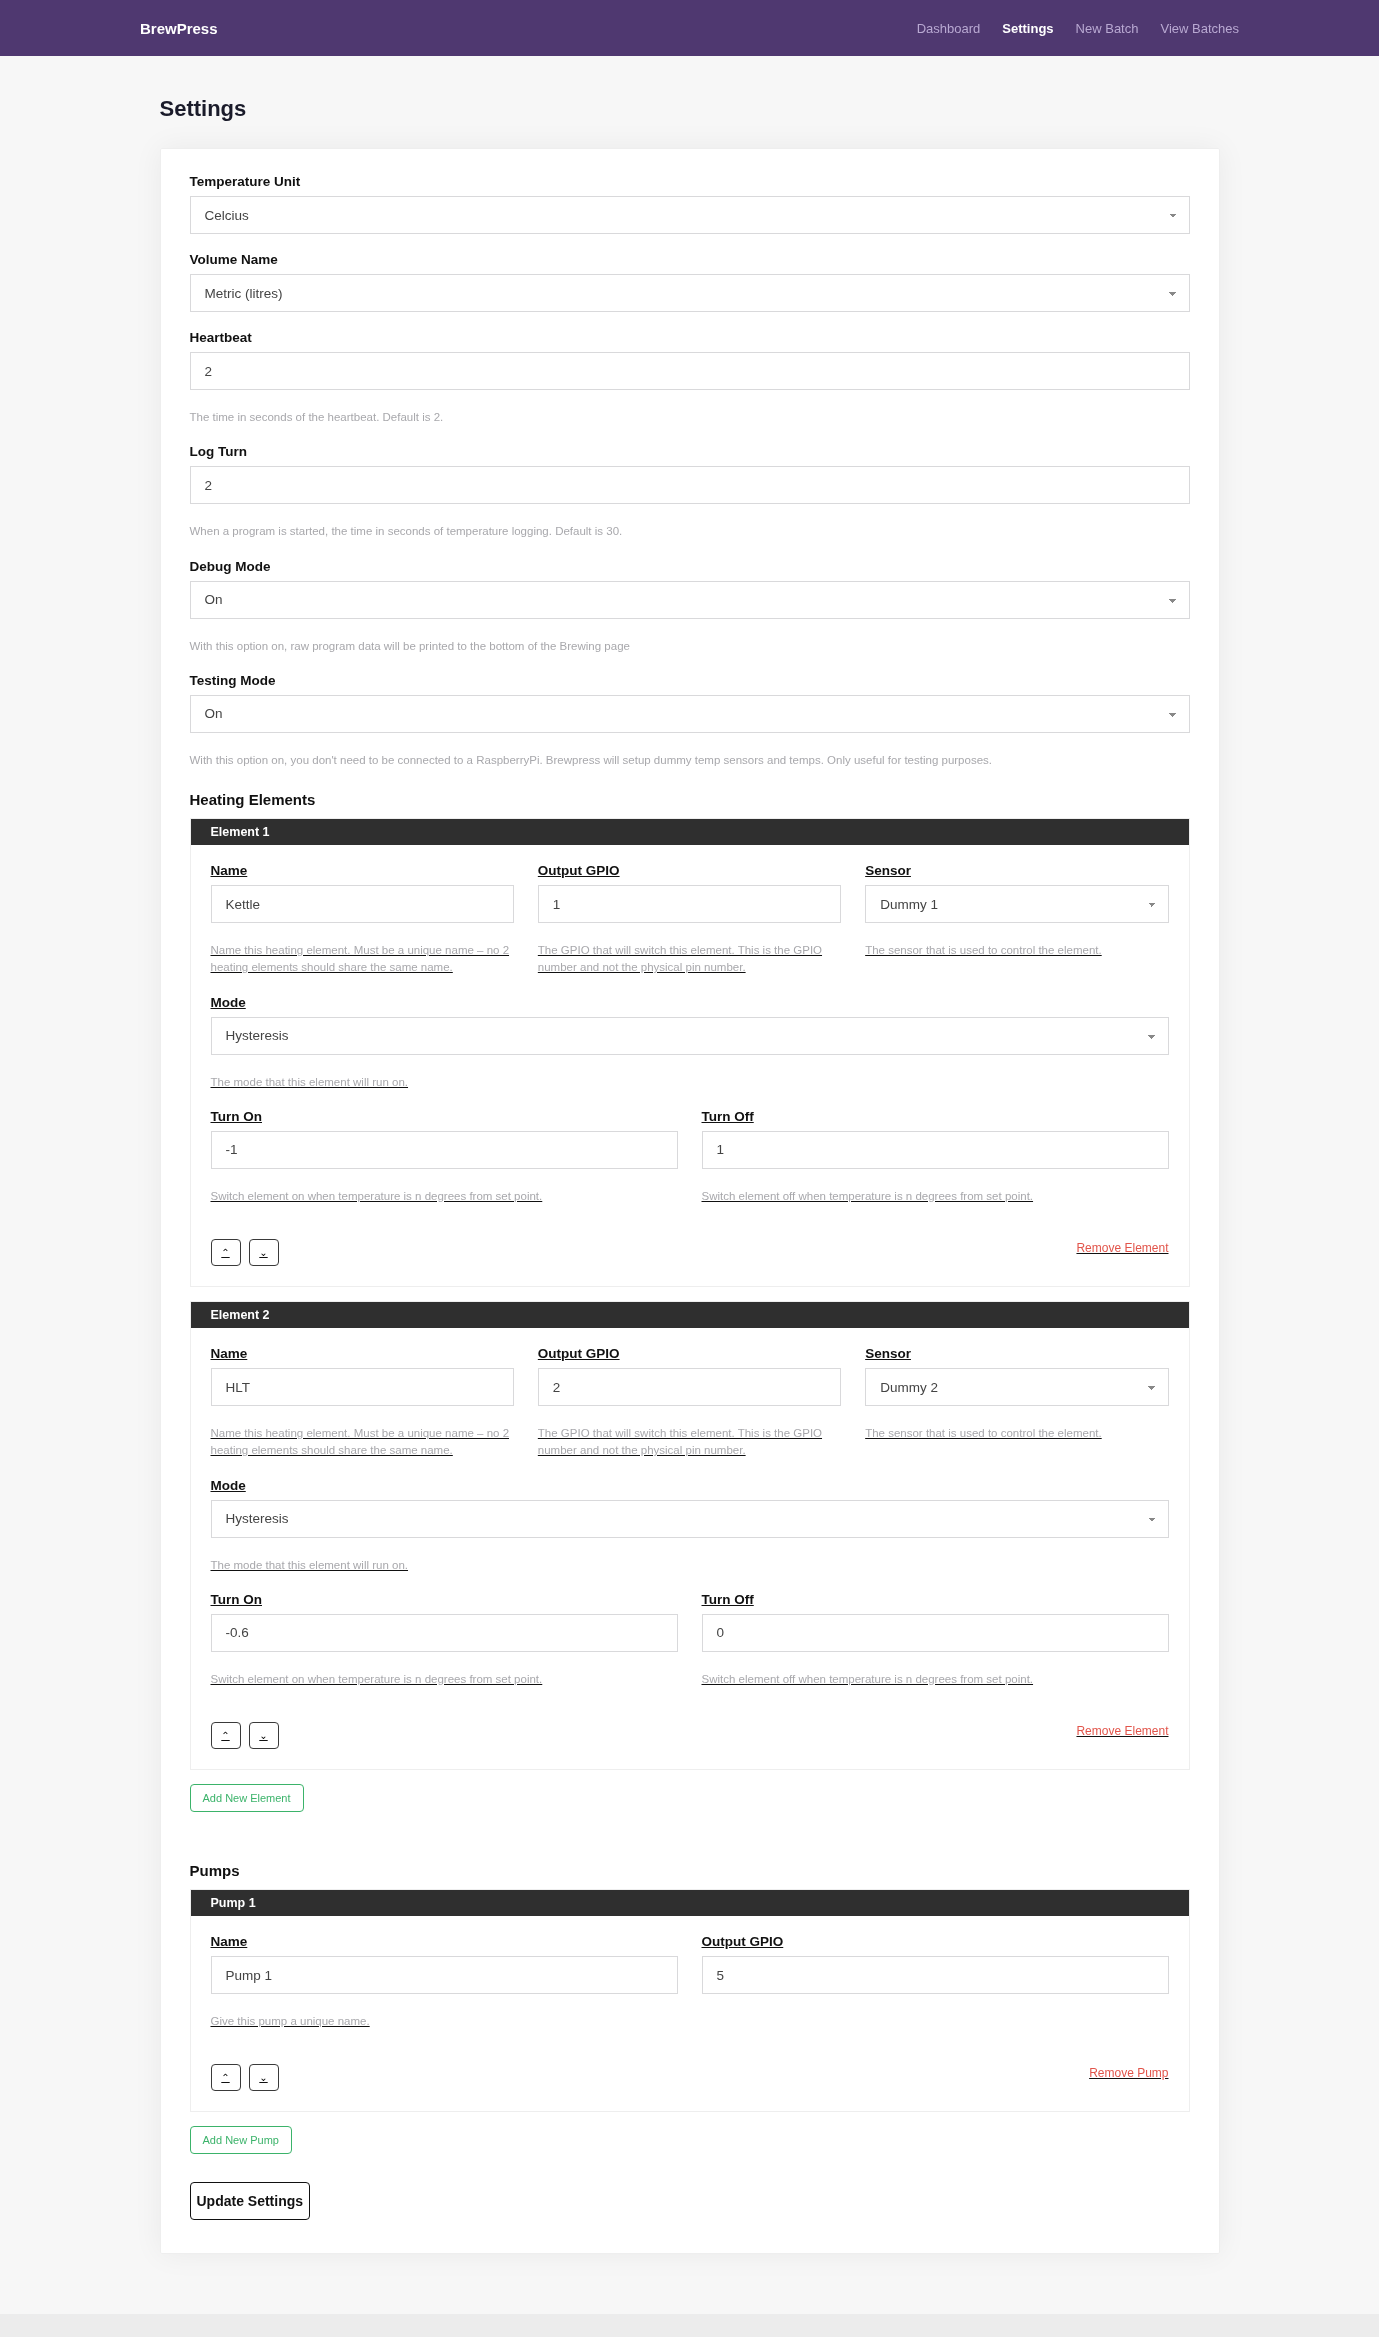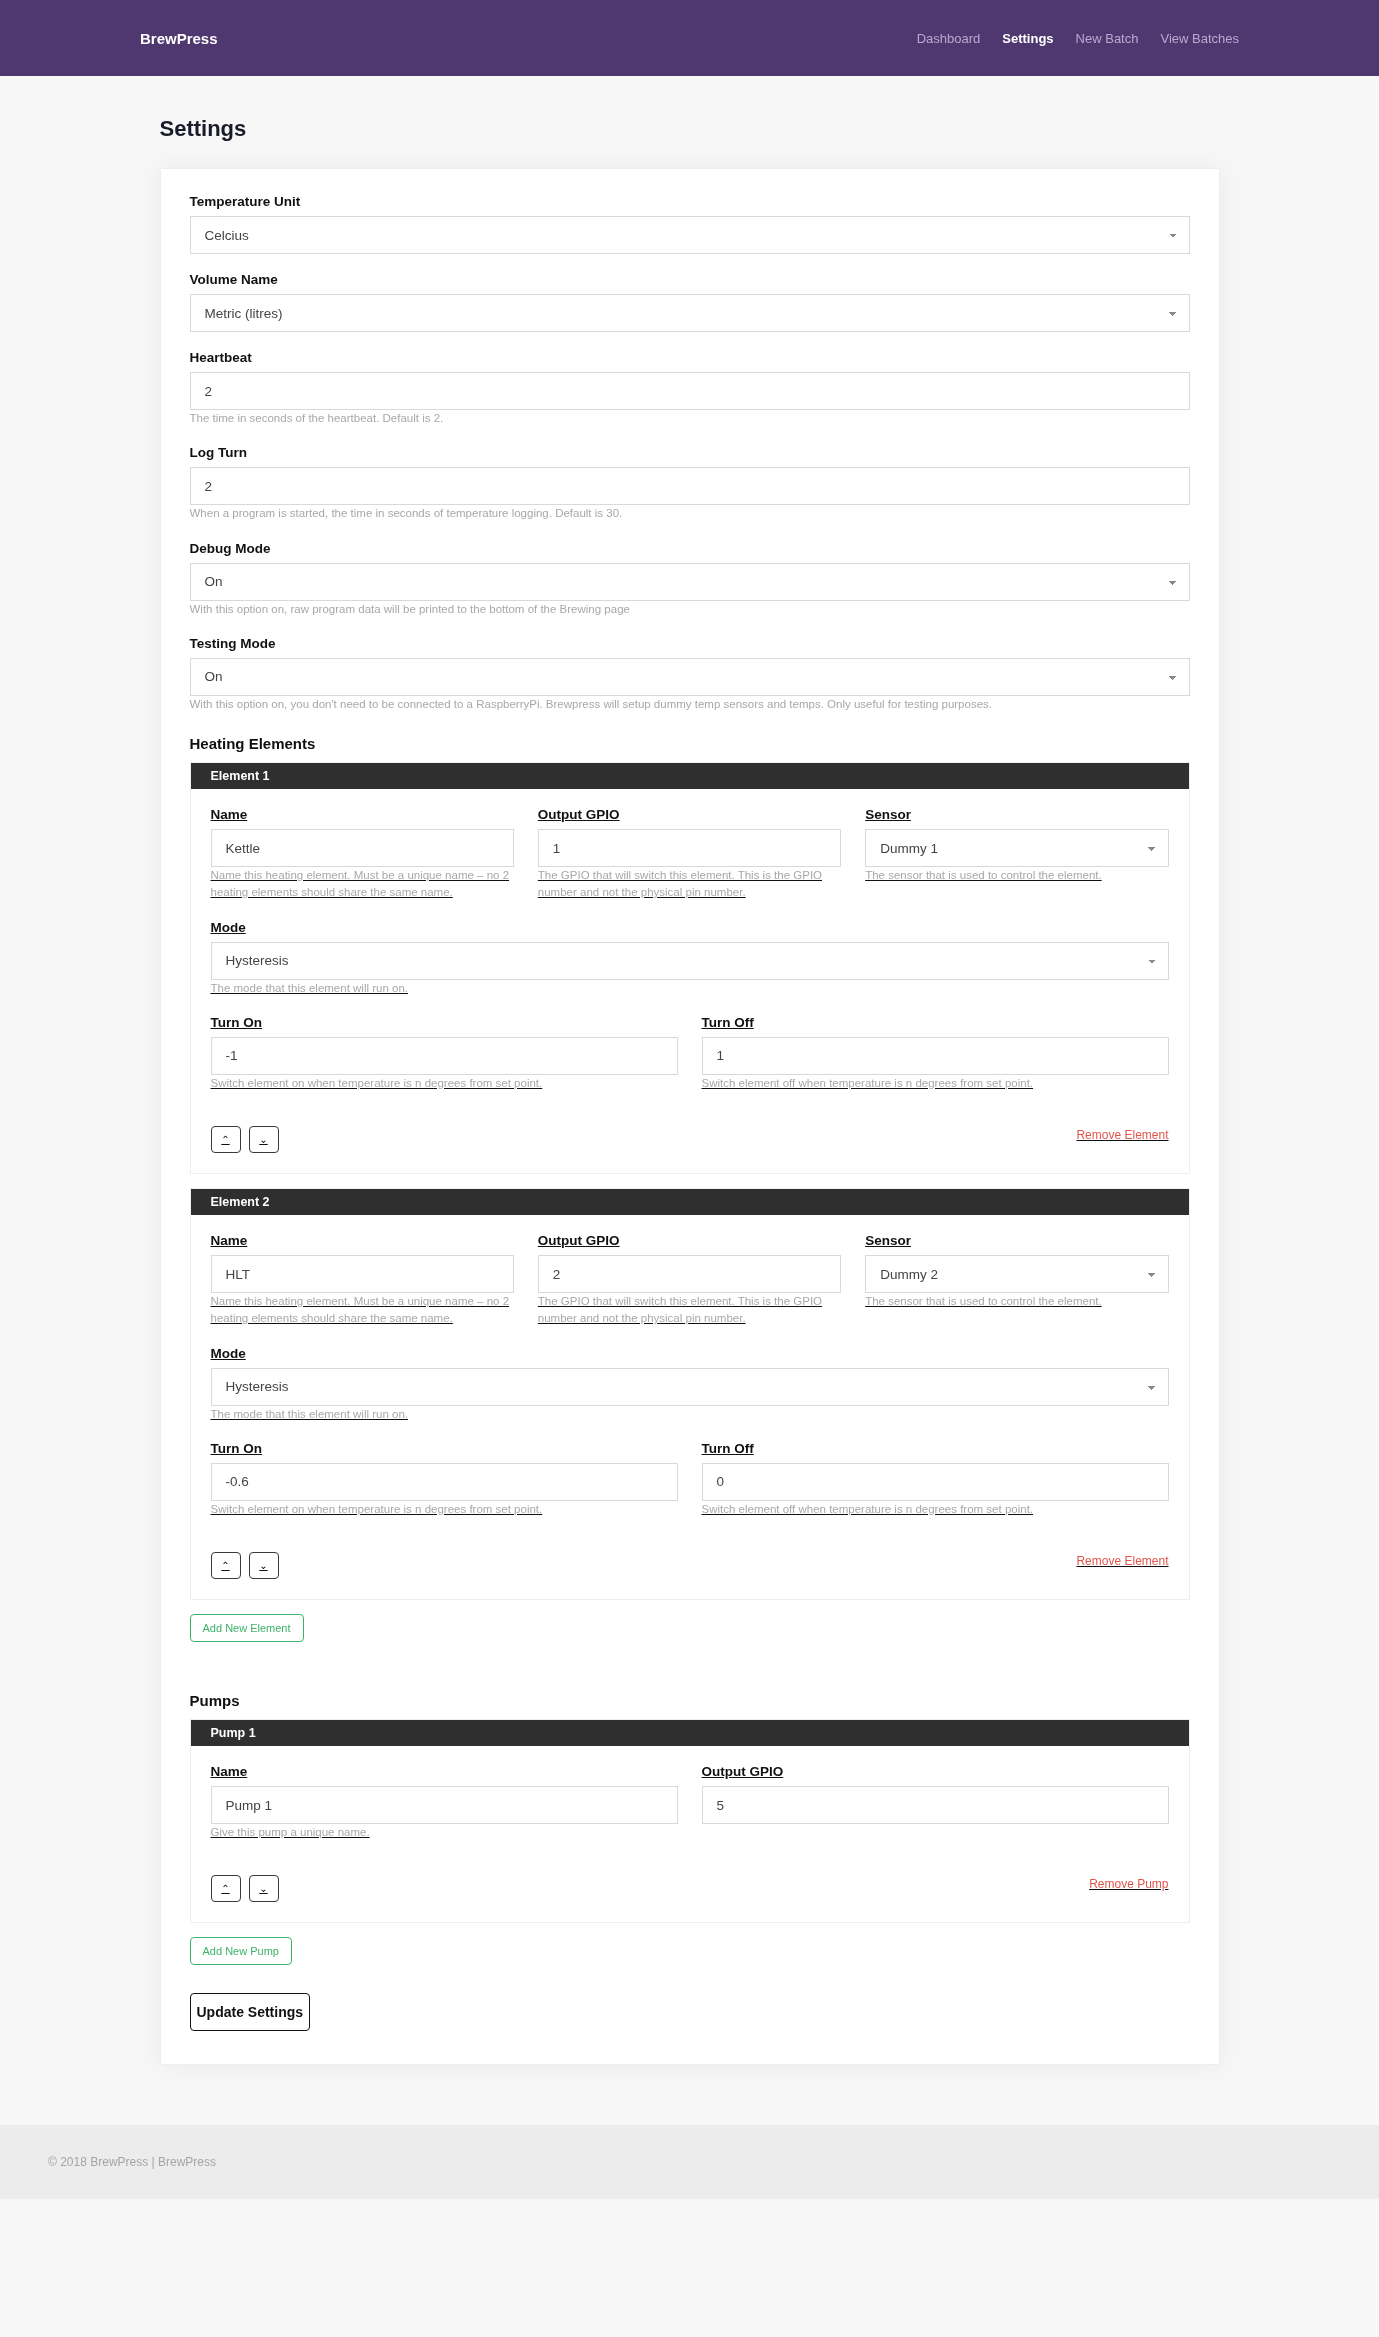--- a/index.html
+++ b/index.html
@@ -1,30 +1,30 @@
 <!DOCTYPE html>
 <html><head>
 <meta charset="utf-8">
 <style>
 * { box-sizing: border-box; margin: 0; padding: 0; }
 body { font-family: -apple-system, BlinkMacSystemFont, "Segoe UI", Helvetica, Arial, sans-serif; background: #f7f7f7; color: #111; font-size: 14px; }
-.topbar { background: #4f3870; height: 76px; display: flex; align-items: center; justify-content: space-between; padding: 0 140px; }
+.topbar { background: #4f3870; height: 56px; display: flex; align-items: center; justify-content: space-between; padding: 0 140px; }
 .brand { color: #fff; font-weight: 700; font-size: 15px; }
 .nav { display: flex; gap: 22px; margin-left: 19px; }
 .nav a { color: #b9a9d2; font-size: 13px; text-decoration: none; cursor: pointer; }
 .nav a.active { color: #fff; font-weight: 600; }
 .page { max-width: 1060px; margin: 0 auto; padding: 30px 0 60px; }
 .page-title { font-size: 22px; font-weight: 700; color: #1a1b2a; margin: 10px 0 26px; }
 .card { background: #fff; border-radius: 2px; padding: 26px 30px 34px; box-shadow: inset 0 0 0 1px #eee, 0 0 30px rgba(0,0,0,.06); }
 .field { margin-bottom: 18px; }
 .field-label { font-weight: 600; font-size: 13.5px; color: #111; margin-bottom: 7px; display: block; }
 .select, .input, .num { width: 100%; height: 38px; border: 1px solid #d9d9db; padding: 6px 14px; font-size: 13.5px; color: #444; background: #fff; font-family: inherit; }
 .select { appearance: none; -webkit-appearance: none; background-image: linear-gradient(45deg, transparent 50%, #888 50%), linear-gradient(135deg, #888 50%, transparent 50%); background-position: calc(100% - 16px) 17px, calc(100% - 12px) 17px; background-size: 4px 4px, 4px 4px; background-repeat: no-repeat; }
 .num {  }
-.help { font-size: 11.5px; color: #a8a8ac; margin-top: 0; line-height: 1.5; }
+.help { font-size: 11.5px; color: #a8a8ac; margin-top: 19px; line-height: 1.5; }
 .section-title { font-weight: 600; font-size: 15px; margin: 22px 0 10px; color: #111; }
 .panel { border: 1px solid #eee; margin-bottom: 14px; }
 .panel-hd { background: #2f2f2f; color: #fff; font-weight: 600; font-size: 12.5px; padding: 6px 20px; }
 .panel-body { padding: 18px 20px 20px; text-decoration: underline; }
 .row3 { display: grid; grid-template-columns: 1fr 1fr 1fr; gap: 24px; }
 .row2 { display: grid; grid-template-columns: 1fr 1fr; gap: 24px; }
 .arrow-btns { display: flex; gap: 8px; margin-top: 10px; }
 .arrow-btn { width: 30px; height: 27px; border: 1px solid #3a3a3a; border-radius: 4px; background: #fff; display: flex; align-items: center; justify-content: center; cursor: pointer; font-size: 10px; }
 .panel-footer { display: flex; justify-content: space-between; align-items: center; margin-top: 6px; }
 .remove-link { color: #e2554b; font-size: 12px; cursor: pointer; margin-left: auto; }

